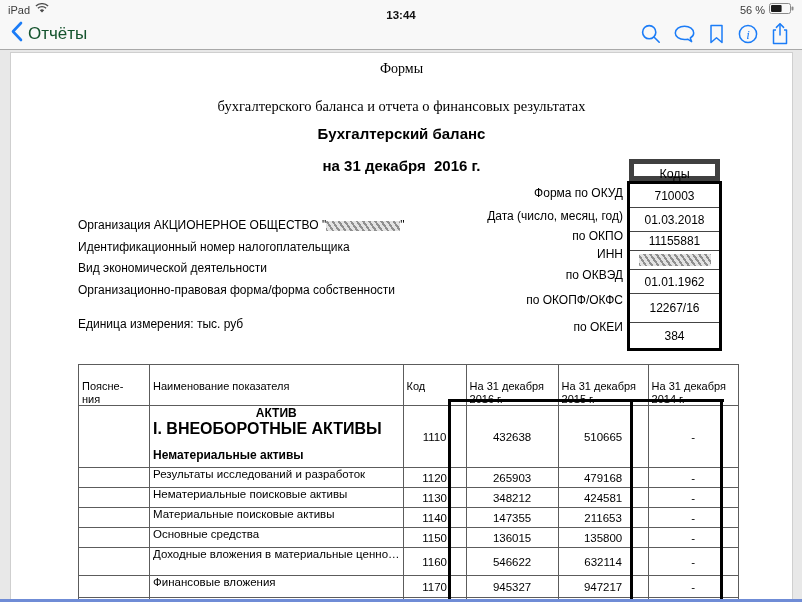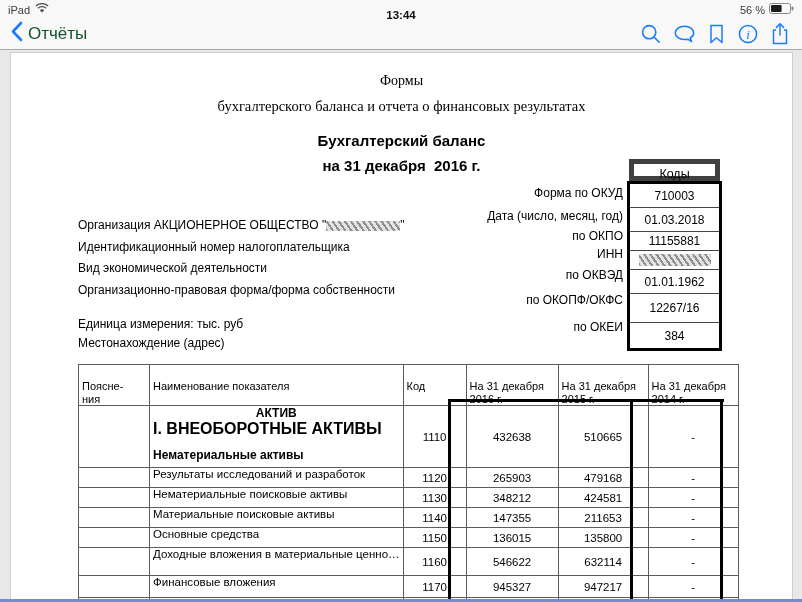--- a/index.html
+++ b/index.html
@@ -121,23 +121,23 @@
           </svg>
         </span>
       </div>
     </div>
   </div>
 
   <div class="page-area">
     <div class="page">
       <div class="doc">
 
-        <div class="t-serif" style="top:20px;font-size:14px;">Формы</div>
+        <div class="t-serif" style="top:8px;font-size:14px;">Формы</div>
         <div class="t-serif" style="top:45px;">бухгалтерского баланса и отчета о финансовых результатах</div>
-        <div class="t-bold" style="top:79px;">Бухгалтерский баланс</div>
+        <div class="t-bold" style="top:72px;">Бухгалтерский баланс</div>
         <div class="t-bold" style="top:104px;">на 31 декабря  2016 г.</div>
 
         <div class="kody-cell">Коды</div>
         <div class="codes-labels">
           <div class="code-label" style="height:23px">Форма по ОКУД</div>
           <div class="code-label" style="height:23px">Дата (число, месяц, год)</div>
           <div class="code-label" style="height:18px">по ОКПО</div>
           <div class="code-label" style="height:18px">ИНН</div>
           <div class="code-label" style="height:23px">по ОКВЭД</div>
           <div class="code-label" style="height:28px">по ОКОПФ/ОКФС</div>
@@ -153,21 +153,20 @@
           <div class="code-row" style="height:23px">01.01.1962</div>
           <div class="code-row" style="height:28px">12267/16</div>
           <div class="code-row" style="height:25px">384</div>
         </div>
 
         <div class="info-line" style="top:165px;"><span>Организация АКЦИОНЕРНОЕ ОБЩЕСТВО "</span><span class="redact" style="width:74px;height:10px"></span><span>"</span></div>
         <div class="info-line" style="top:187px;">Идентификационный номер налогоплательщика</div>
         <div class="info-line" style="top:208px;">Вид экономической деятельности</div>
         <div class="info-line" style="top:230px;">Организационно-правовая форма/форма собственности</div>
         <div class="info-line" style="top:264px;">Единица измерения: тыс. руб</div>
-        <div class="info-line" style="top:283px;">Местонахождение (адрес)</div>
 
         <table class="main-table">
           <colgroup>
               <col style="width:71px">
               <col style="width:237px">
               <col style="width:63px">
               <col style="width:92px">
               <col style="width:90px">
               <col style="width:90px">
             </colgroup>

